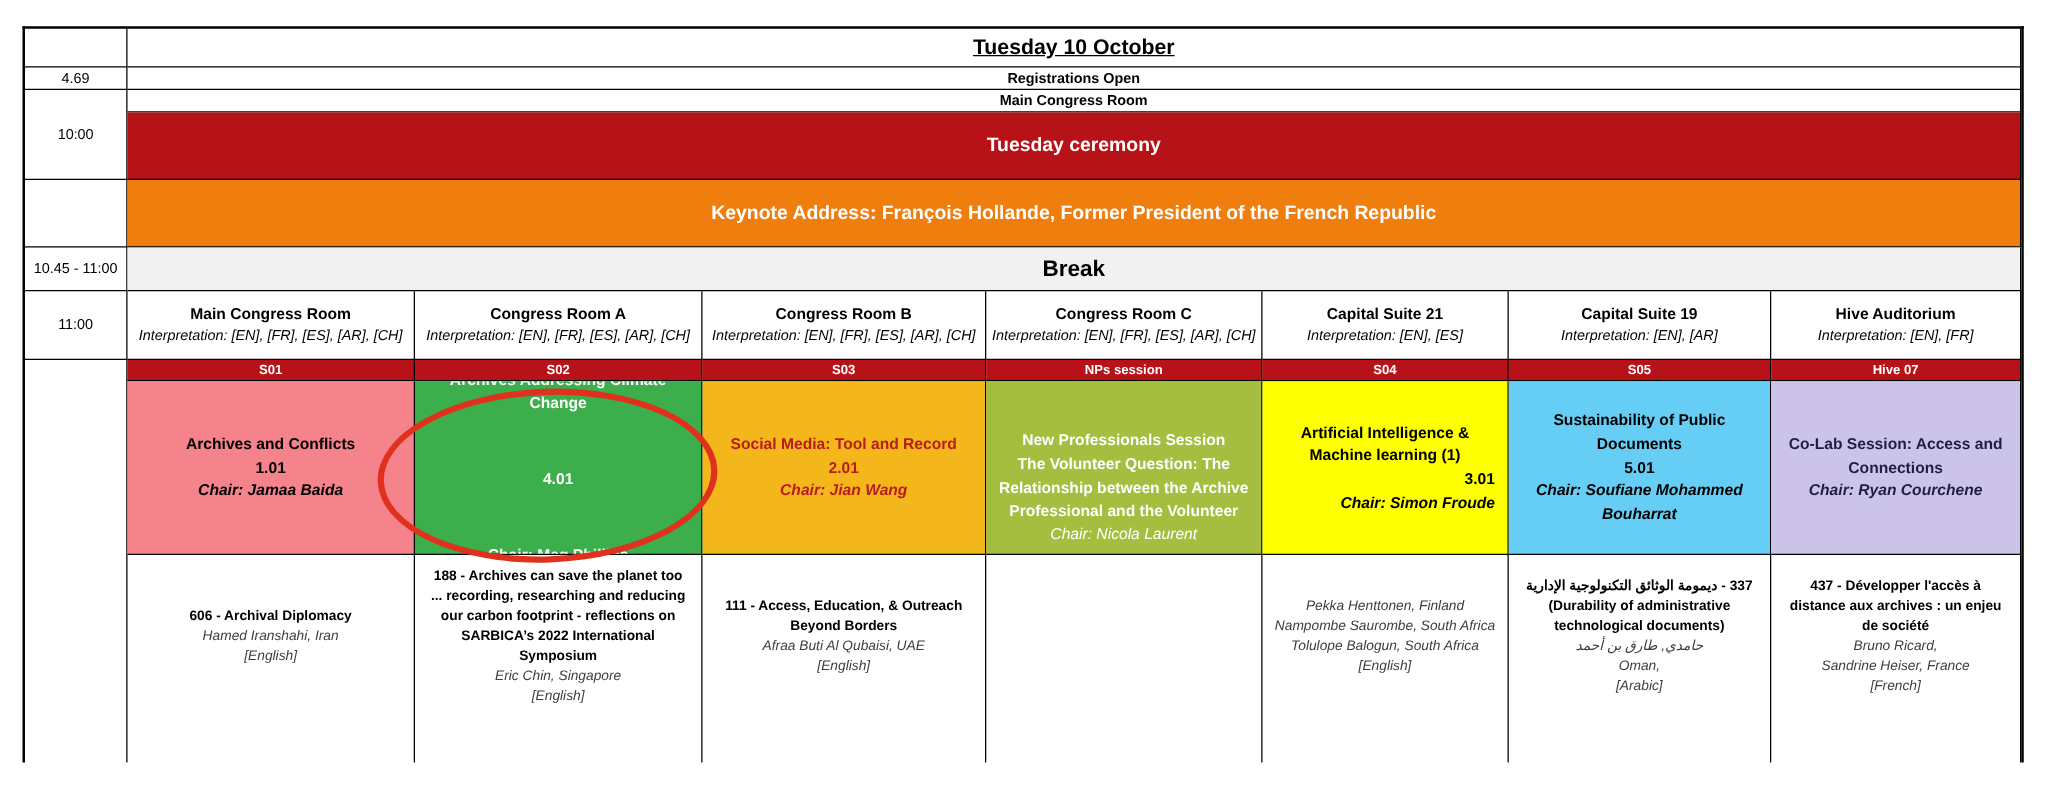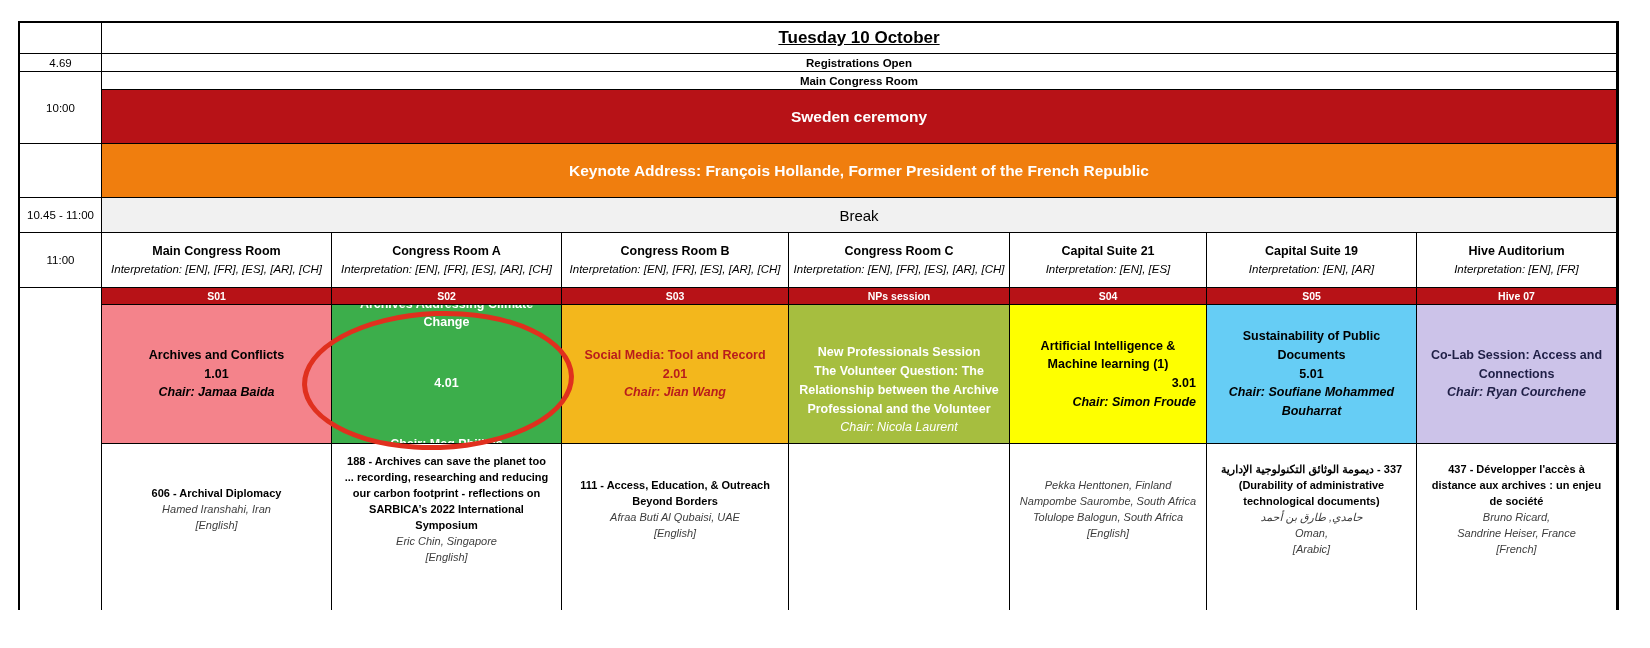--- a/index.html
+++ b/index.html
@@ -19,21 +19,21 @@
     display:flex; align-items:center; justify-content:center;
     text-align:center; overflow:hidden; box-sizing:border-box;
   }
   .nb { border-bottom:none; }
   .title { font-size:17px; font-weight:bold;text-decoration:underline; }
   .smallbold { font-size:11.5px; font-weight:bold;text-align:center; }
   .time { font-size:11.5px; }
   .banner { color:#fff; font-weight:bold; font-size:15.5px; }
   .red { background:var(--banner-red); }
   .orange { background:var(--banner-orange); }
-  .break { background:var(--break-bg); font-weight:normal; font-size:15px; }
+  .break { background:var(--break-bg); font-weight:bold; font-size:18px; }
   .roomhdr { flex-direction:column; line-height:1.5; padding:2px 4px; }
   .rname { font-size:12.5px; font-weight:bold; }
   .rinterp { font-size:11.5px; font-style:italic; }
   .scode { background:var(--banner-red); color:#fff; font-weight:bold; font-size:10.5px; }
   .sess { flex-direction:column; font-size:12.5px; font-weight:bold; line-height:1.5; padding:6px 10px; }
   .ch-bi { font-style:italic; }
   .ch-i  { font-style:italic; font-weight:normal; }
   .paper { flex-direction:column; font-size:11px; line-height:1.45; padding:4px 9px 38px; }
   .ptitle { font-weight:bold; }
   .pauthor, .plang { font-style:italic; color:#3d3d3d; }
@@ -50,21 +50,21 @@
   <div class="tbl">
 
     <div class="c" style="grid-area:1/1/2/2"></div>
     <div class="c title" style="grid-area:1/2/2/9">Tuesday 10 October</div>
 
     <div class="c time" style="grid-area:2/1/3/2">4.69</div>
     <div class="c smallbold" style="grid-area:2/2/3/9">Registrations Open</div>
 
     <div class="c time" style="grid-area:3/1/5/2">10:00</div>
     <div class="c smallbold" style="grid-area:3/2/4/9">Main Congress Room</div>
-    <div class="c banner red" style="grid-area:4/2/5/9">Sweden ceremony</div>
+    <div class="c banner red" style="grid-area:4/2/5/9">Tuesday ceremony</div>
 
     <div class="c" style="grid-area:5/1/6/2"></div>
     <div class="c banner orange" style="grid-area:5/2/6/9">Keynote Address: François Hollande, Former President of the French Republic</div>
 
     <div class="c time" style="grid-area:6/1/7/2">10.45 - 11:00</div>
     <div class="c break" style="grid-area:6/2/7/9">Break</div>
 
     <div class="c time" style="grid-area:7/1/8/2">11:00</div>
     <div class="c roomhdr" style="grid-area:7/2/8/3">
       <div class="rname">Main Congress Room</div>

